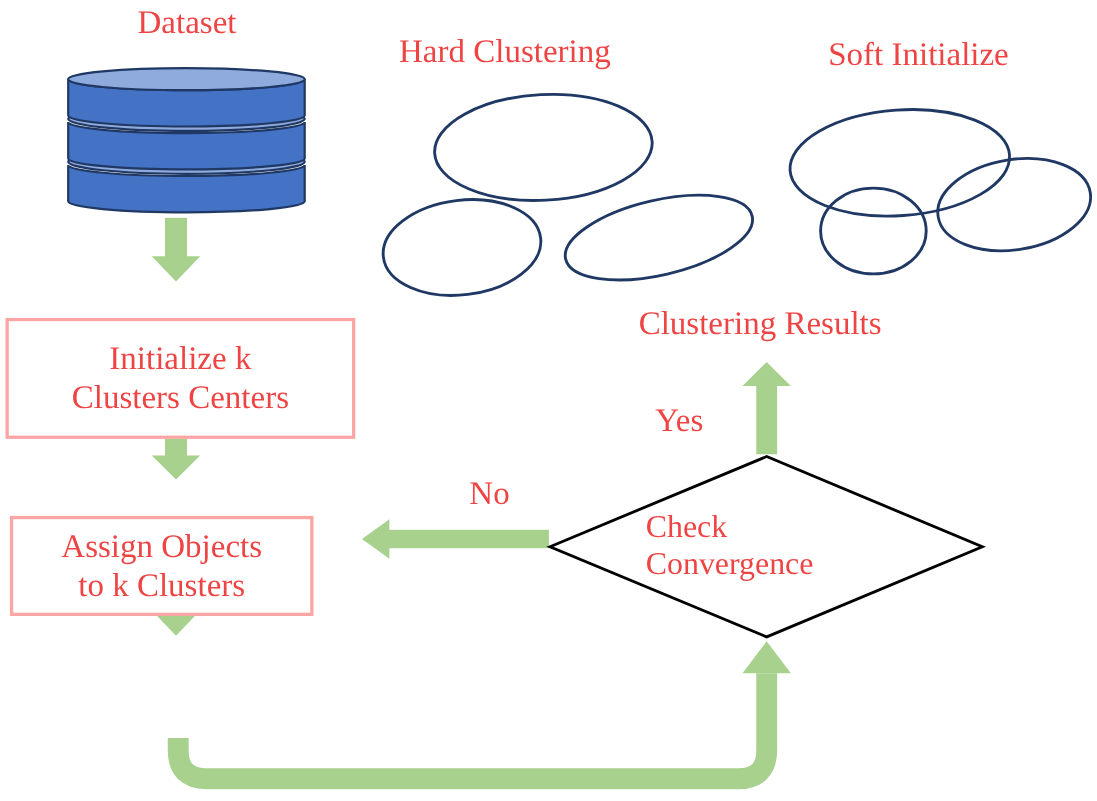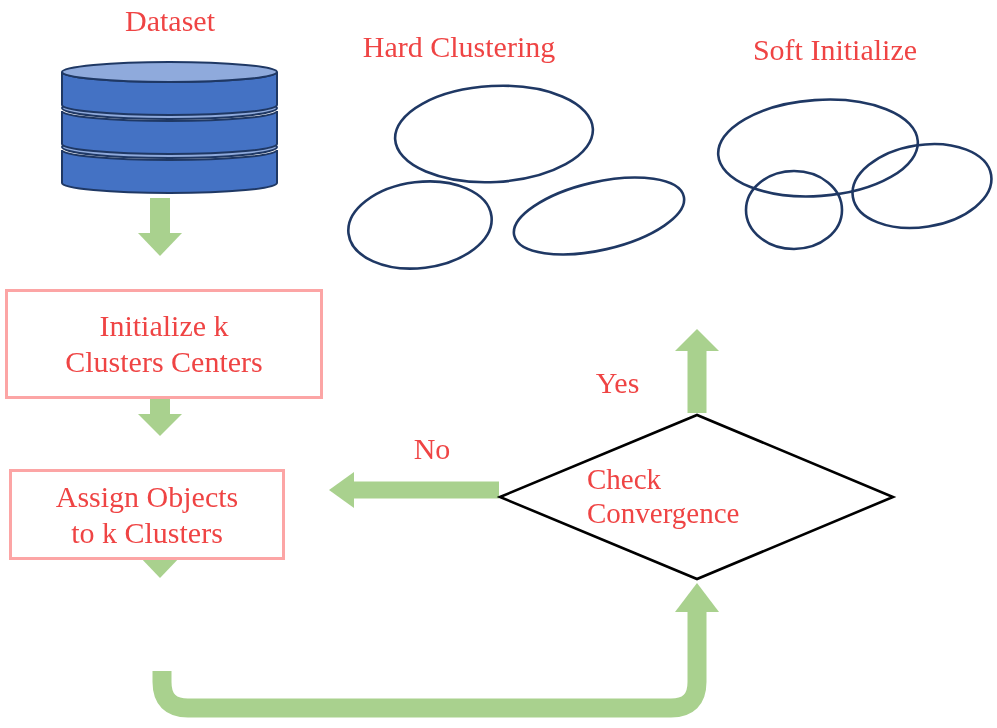--- a/index.html
+++ b/index.html
@@ -100,22 +100,23 @@
       <ellipse class="cluster-ellipse" cx="794" cy="210" rx="48" ry="39"></ellipse>
       <ellipse class="cluster-ellipse" cx="922" cy="186" rx="70" ry="41" transform="rotate(-9 922 186)"></ellipse>
     </g>
 
     <polygon class="diamond-shape" points="500,497 697,415 893,497 697,579"></polygon>
   </svg>
 
   <div class="label" style="left:70px;top:4px;width:200px;">Dataset</div>
   <div class="label" style="left:334px;top:30px;width:250px;">Hard Clustering</div>
   <div class="label" style="left:710px;top:33px;width:250px;">Soft Initialize</div>
+  <div class="label" style="left:541px;top:278px;width:300px;">Clustering Results</div>
   <div class="label" style="left:580px;top:366px;width:75px;">Yes</div>
-  <div class="label" style="left:397px;top:432px;width:70px;">No</div>
+  <div class="label" style="left:410px;top:432px;width:70px;">No</div>
 
   <div class="flowbox" style="left:5px;top:257px;width:318px;height:110px;">
     <span>Initialize k
 Clusters Centers</span>
   </div>
   <div class="flowbox" style="left:9px;top:437px;width:276px;height:91px;">
     <span>Assign Objects
 to k Clusters</span>
   </div>
 

